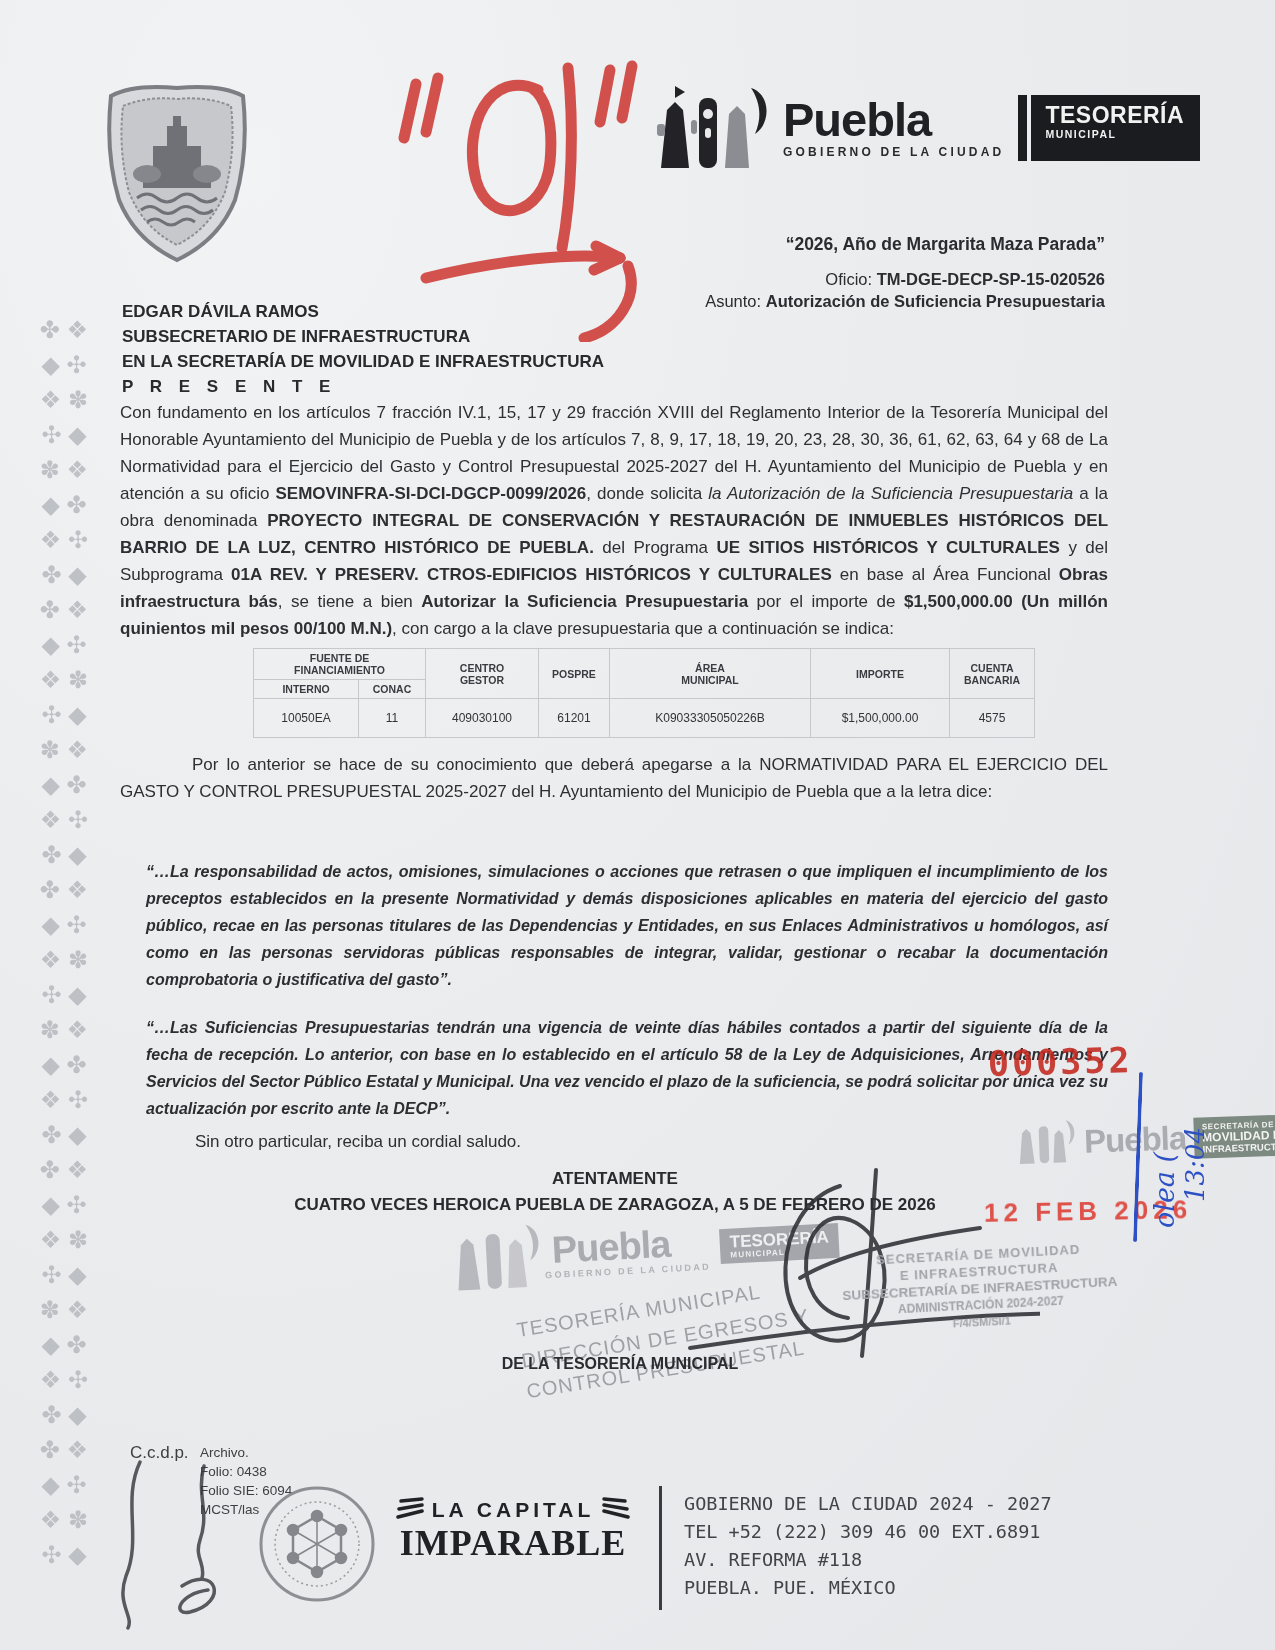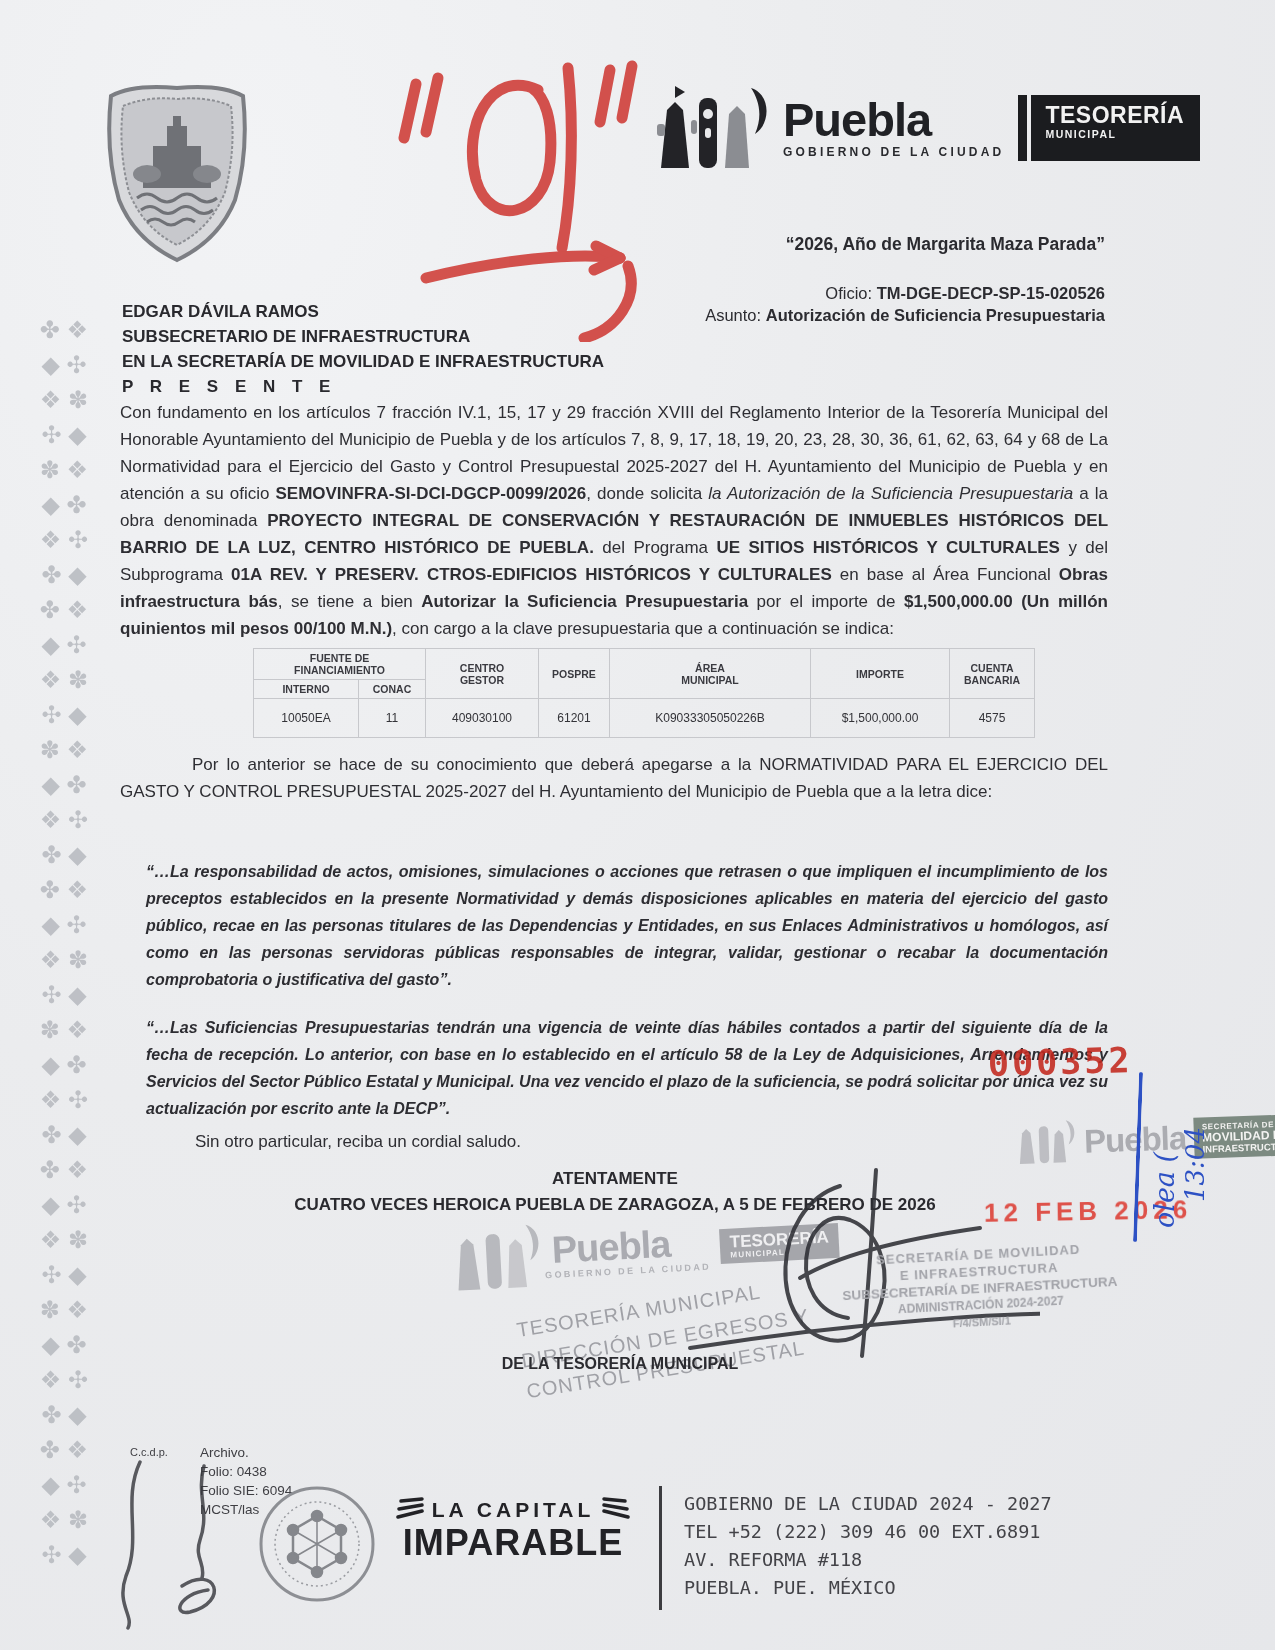--- a/index.html
+++ b/index.html
@@ -21,21 +21,21 @@
   .brand .word{margin-left:10px;}
   .brand .word .nm{font-size:47px;font-weight:800;letter-spacing:-1px;color:#202125;line-height:46px;}
   .brand .word .sub{font-size:12px;font-weight:700;letter-spacing:3.2px;color:#2a2b2f;margin-top:2px;}
   .dept{margin-left:14px;display:flex;align-items:stretch;height:66px;}
   .dept .bar{width:9px;background:#1b1c1f;}
   .dept .box{background:#1b1c1f;color:#f2f2f2;padding:8px 16px 6px 14px;margin-left:4px;}
   .dept .box .t1{font-size:23px;font-weight:800;letter-spacing:.5px;line-height:24px;}
   .dept .box .t2{font-size:10.5px;font-weight:700;letter-spacing:1.5px;margin-top:1px;}
   .hdr-right{left:610px;top:192px;width:495px;text-align:right;}
   .hdr-right .motto{font-size:17.5px;font-weight:700;color:#2a2a2f;margin-top:42px;}
-  .hdr-right .ofi{margin-top:29px;font-size:16.5px;}
+  .hdr-right .ofi{margin-top:15px;font-size:16.5px;}
   .hdr-right .asu{margin-top:3px;font-size:16.5px;}
 
   
   .recipient{left:122px;top:299px;font-size:17px;font-weight:700;line-height:25px;color:#29292e;}
   .recipient .presente{letter-spacing:6px;}
 
   
   .p1{left:120px;top:399px;width:988px;font-size:17px;line-height:27px;text-align:justify;color:#2e2e33;}
   .p2{left:120px;top:751px;width:988px;font-size:17px;line-height:27px;text-align:justify;text-indent:72px;color:#2e2e33;}
   .quote{left:146px;top:0;width:962px;font-size:16px;line-height:27px;text-align:justify;
@@ -85,28 +85,28 @@
   .signer .tt{font-size:16px;font-weight:700;}
 
   
   .blue-note{left:1108px;top:1052px;width:230px;height:190px;transform:rotate(-90deg);
              color:#2d51c4;font-family:"DejaVu Serif",serif;font-style:italic;}
   .blue-note .pen-line{width:170px;border-top:4px solid #2d51c4;border-radius:4px;margin:8px 0 10px 20px;transform:rotate(2deg);}
   .blue-note .w1{font-size:27px;line-height:30px;margin-left:34px;}
   .blue-note .w2{font-size:26px;line-height:30px;margin-left:60px;}
 
   
-  .ccdp{left:130px;top:1443px;font-size:11px;color:#3e3e43;line-height:19px;}
+  .ccdp{left:130px;top:1443px;font-size:17px;color:#3e3e43;line-height:19px;}
   .ccdp-lines{left:200px;top:1443px;font-size:13.5px;color:#3e3e43;line-height:19px;white-space:pre-line;}
 
   
   .capital{left:388px;top:1496px;width:250px;text-align:center;color:#222226;}
   .capital .top{display:flex;align-items:center;justify-content:center;gap:8px;}
   .capital .lc{font-size:21px;font-weight:800;letter-spacing:4px;}
-  .capital .imp{font-size:36px;font-weight:800;letter-spacing:1px;line-height:38px;}
+  .capital .imp{font-size:36px;font-weight:800;letter-spacing:1px;line-height:38px;font-family:Liberation Serif, serif;}
   .divider{left:659px;top:1486px;width:3px;height:124px;background:#3c3c40;}
   .address{left:684px;top:1490px;font-family:"DejaVu Sans Mono",monospace;font-size:18.5px;line-height:28px;color:#434348;white-space:pre-line;}
 </style>
 </head>
 <body>
 
 <div class="page">
 
   <div class="abs watermark">✤ ❖
 ◆ ✣

